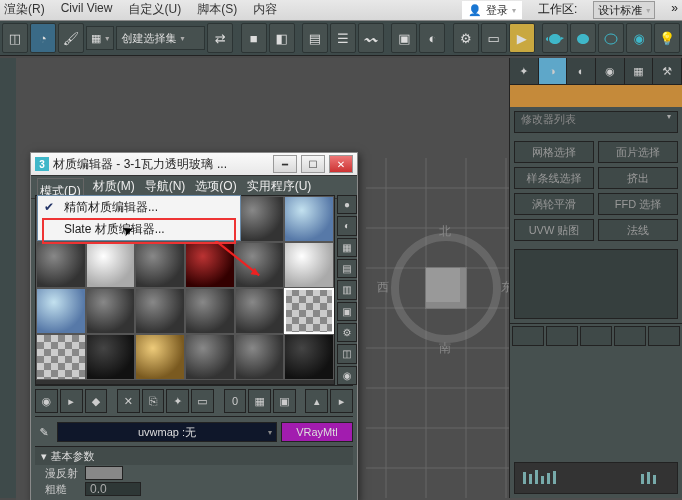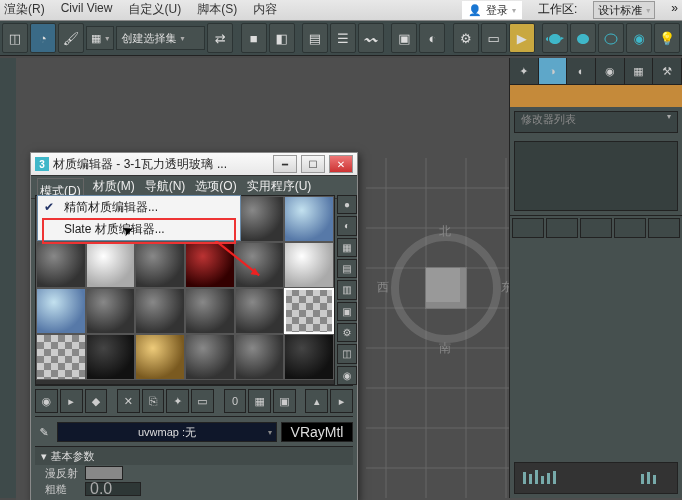--- a/index.html
+++ b/index.html
@@ -71,27 +71,27 @@
 .me-rtb .rb{width:18px;height:18px;background:#46504f;border:1px solid #222;font-size:10px;display:flex;align-items:center;justify-content:center;color:#ccc}
 
 .me-bt{position:absolute;left:4px;right:4px;bottom:84px;height:26px;display:flex;gap:2px;align-items:center;border-top:1px solid #222;border-bottom:1px solid #222;padding:2px 0}
 .me-bt .bb{width:22px;height:22px;background:#46504f;border:1px solid #222;display:flex;align-items:center;justify-content:center;color:#ccc;font-size:11px}
 .me-bt .spacer{width:6px}
 
 .me-name{position:absolute;left:4px;right:4px;bottom:58px;height:22px;display:flex;align-items:center;gap:4px}
 .me-name .eyedrop{width:18px;height:18px;display:flex;align-items:center;justify-content:center;color:#ddd}
 .me-name .dd{flex:1;height:18px;background:#0f172a;border:1px solid #222;display:flex;align-items:center;justify-content:center;color:#ddd;font-size:11px;position:relative}
 .me-name .dd .arr{position:absolute;right:4px;font-size:8px;color:#888}
-.me-name .type{width:70px;height:18px;background:#000000;border:1px solid #222;display:flex;align-items:center;justify-content:center;color:#ddd;font-size:14px}
+.me-name .type{width:70px;height:18px;background:#a21caf;border:1px solid #222;display:flex;align-items:center;justify-content:center;color:#ddd;font-size:11px}
 
 .me-roll{position:absolute;left:4px;right:4px;bottom:0;height:54px;background:#4b5554;border-top:1px solid #222}
 .me-roll .hdr{height:18px;display:flex;align-items:center;padding:0 6px;font-size:11px;color:#ddd;background:#424b4a}
 .me-roll .row{height:16px;display:flex;align-items:center;padding:0 10px;font-size:11px}
 .me-roll .cw{width:36px;height:12px;background:#888;border:1px solid #222}
-.me-roll .v{width:46px;height:12px;background:#2e3736;border:1px solid #222;display:flex;align-items:center;padding:0 4px;color:#aaa;font-size:16px}
+.me-roll .v{width:46px;height:12px;background:#2e3736;border:1px solid #222;display:flex;align-items:center;padding:0 4px;color:#aaa;font-size:12px}
 
 .login-box{display:flex;align-items:center;background:#fff;color:#333;height:18px;padding:0 6px;gap:4px;font-size:11px}
 svg{display:block}
 </style>
 </head>
 <body>
 
 <div class="menubar">
   <span>渲染(R)</span>
   <span>Civil View</span>
@@ -194,20 +194,30 @@
     <div class="t">◐</div>
     <div class="t">◉</div>
     <div class="t">▦</div>
     <div class="t">⚒</div>
   </div>
   <div class="cmd-sub" style="background:#c58a3a;color:#222"></div>
   <div class="cmd-dd">
     <span>修改器列表</span>
     <span class="drop-arrow">▾</span>
   </div>
+  <div class="cmd-btn-grid">
+    <div class="cmd-b">网格选择</div>
+    <div class="cmd-b">面片选择</div>
+    <div class="cmd-b">样条线选择</div>
+    <div class="cmd-b">挤出</div>
+    <div class="cmd-b">涡轮平滑</div>
+    <div class="cmd-b">FFD 选择</div>
+    <div class="cmd-b">UVW 贴图</div>
+    <div class="cmd-b">法线</div>
+  </div>
   <div class="cmd-well"></div>
   <div class="cmd-foot">
     <div class="fb"></div>
     <div class="fb"></div>
     <div class="fb"></div>
     <div class="fb"></div>
     <div class="fb"></div>
   </div>
   <div style="flex:1"></div>
   <div style="height:30px;background:#333;margin:4px;border:1px solid #222;display:flex;align-items:center;justify-content:center">

